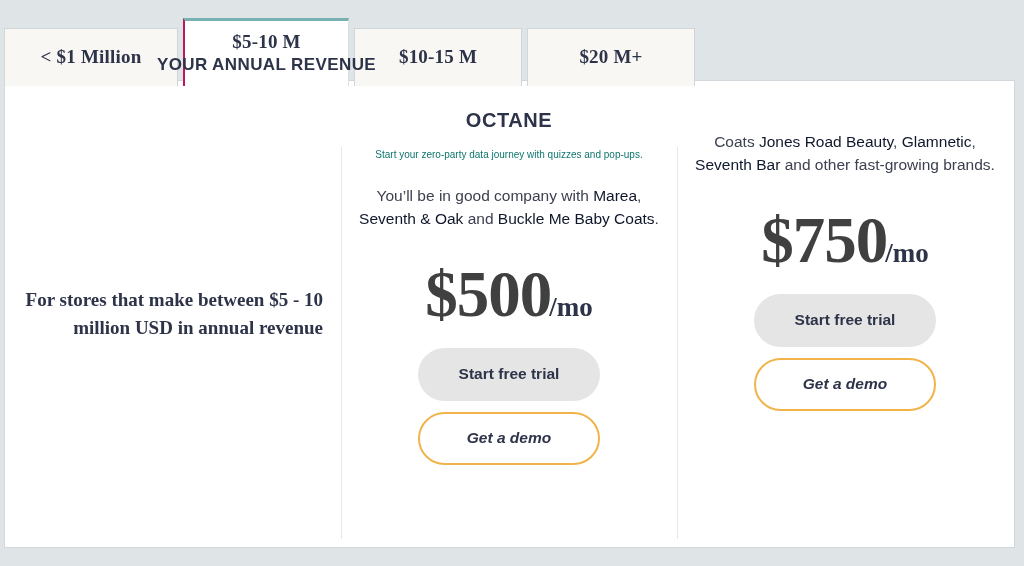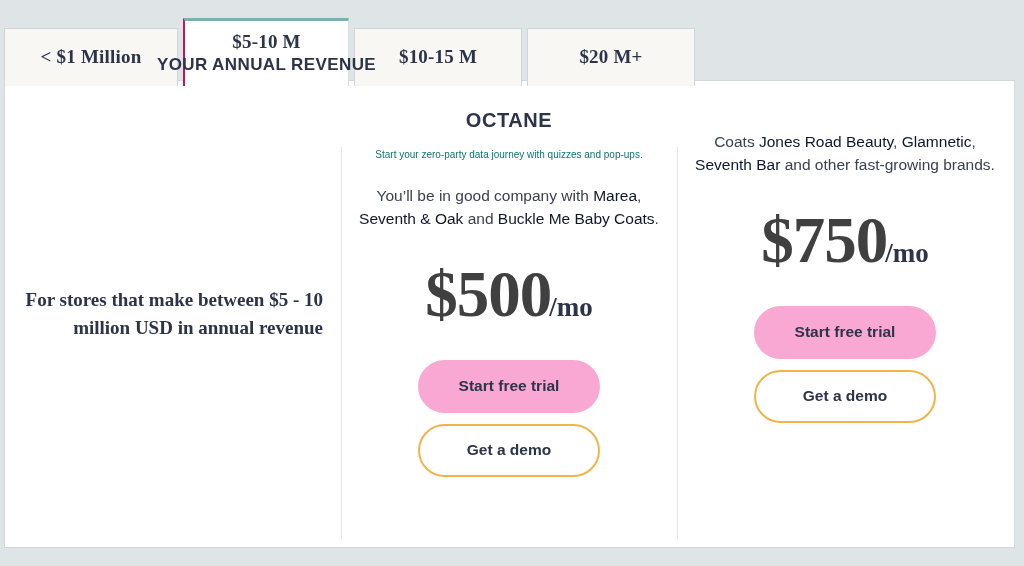--- a/index.html
+++ b/index.html
@@ -206,28 +206,29 @@
     font-family: "Liberation Sans", sans-serif;
     font-weight: bold;
     font-size: 15.5px;
     color: #2d3348;
     cursor: pointer;
     margin: 0 auto;
     border: 2px solid transparent;
   }
 
   .btn-primary {
-    background: #f9a8d4;
-    margin-top: 28px;
+    background: #e5e5e5;
+    margin-top: 16px;
   }
 
   .btn-secondary {
     background: #ffffff;
     border: 2px solid #f0b44a;
     margin-top: 11px;
+    font-style: italic;
   }
 </style>
 </head>
 <body>
 
 <div class="pricing-widget">
 
   <div class="tab-strip">
 
     <div class="tab tab-w1">

